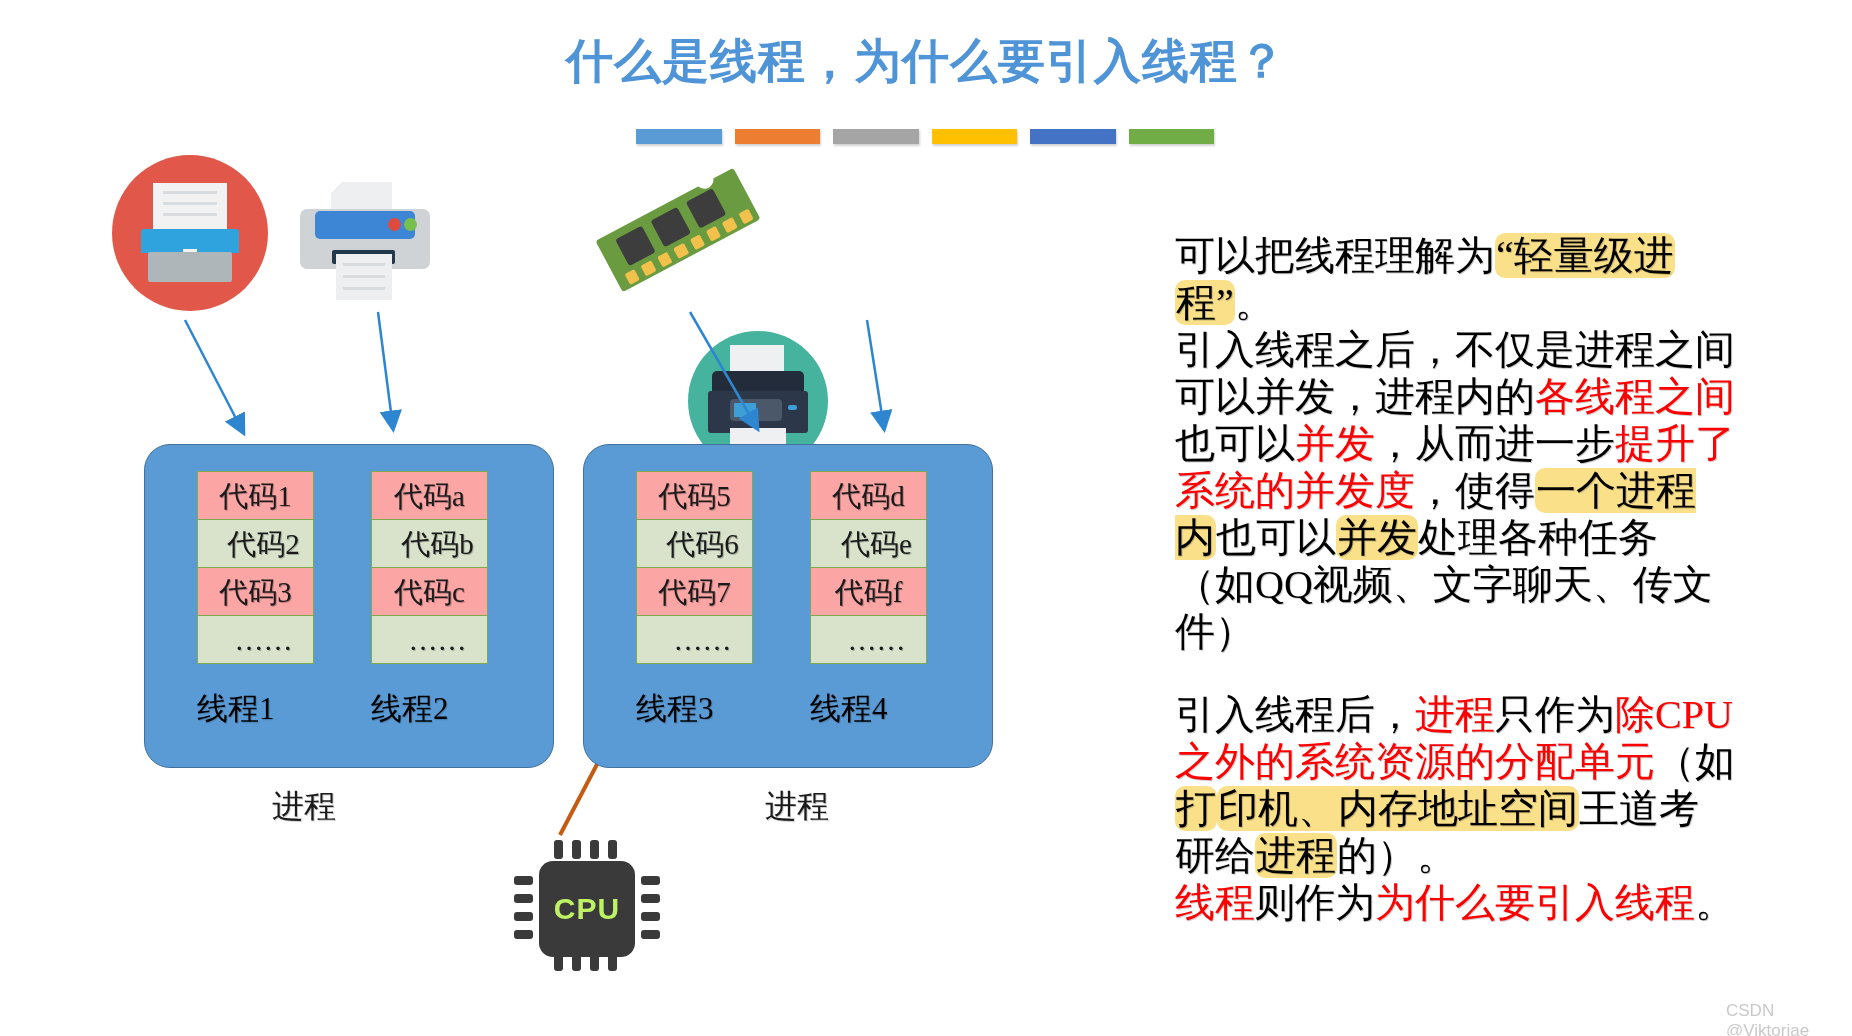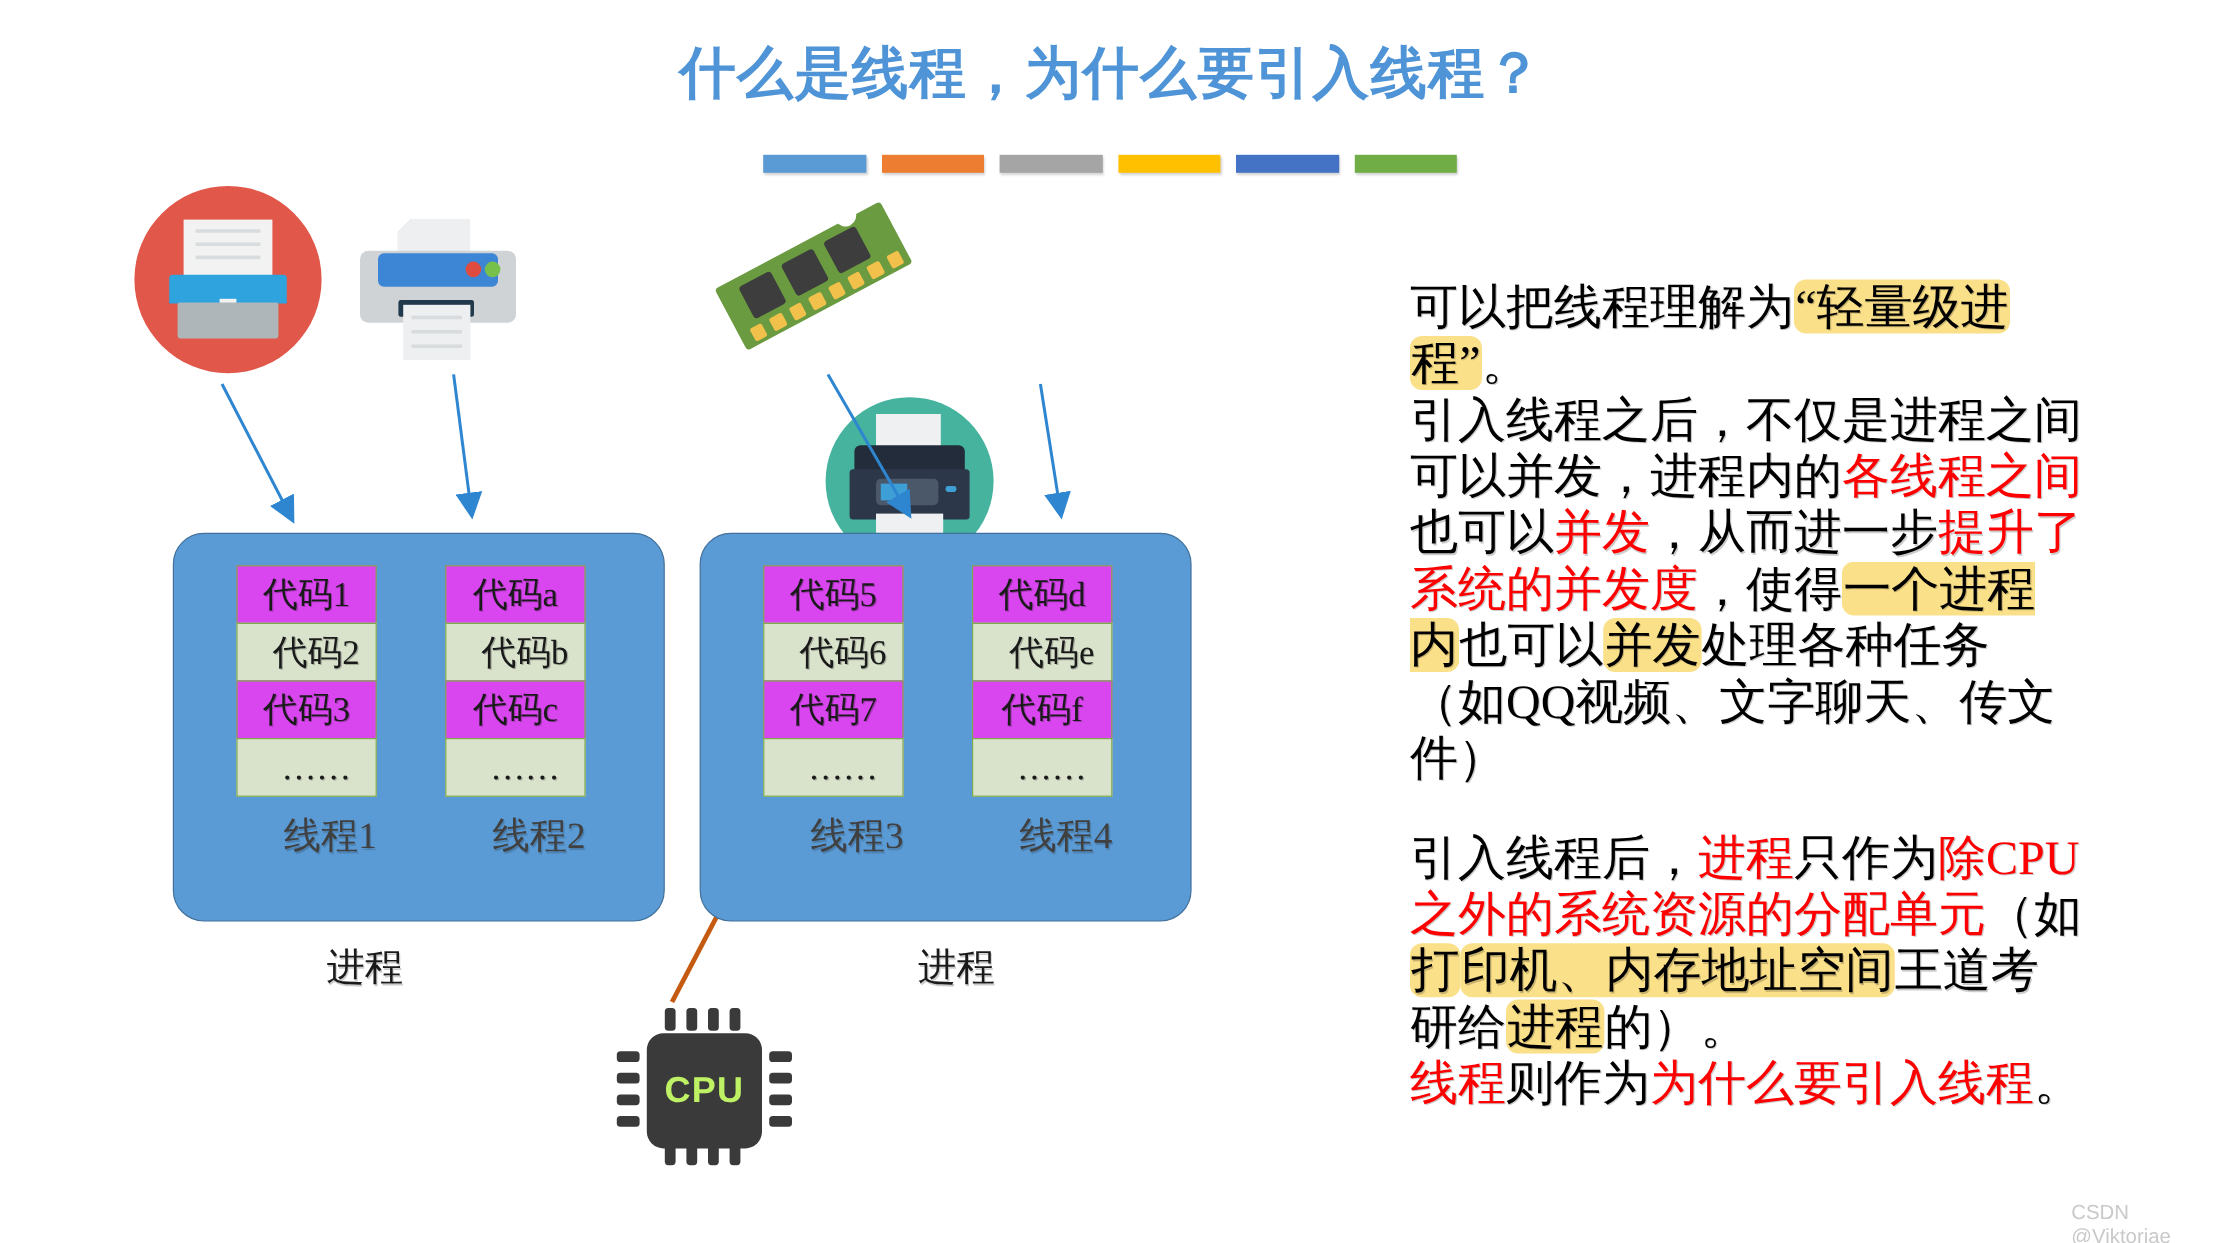--- a/index.html
+++ b/index.html
@@ -88,32 +88,32 @@
   }
   #process-box-1{left:144px;top:444px;width:408px;height:322px;}
   #process-box-2{left:583px;top:444px;width:408px;height:322px;}
   .thread{position:absolute;top:26px;width:117px;}
   .thread .cell{
     border:1px solid #7FA94D;
     height:49px;line-height:49px;
     text-align:center;
     font-size:29px;
     color:#1A1A1A;
-    background:#d946ef;
+    background:#fca5a5;
     box-sizing:border-box;
     margin-top:-1px;
     text-shadow:1px 1px 0 rgba(0,0,0,.25);
   }
   .thread .cell.alt{background:#D9E3CC;padding-left:16px;}
   .thread .cell:first-child{margin-top:0;}
   .thread .label{
-    margin-top:12px;
-    text-align:right;
+    margin-top:24px;
+    text-align:left;
     font-size:31px;
-    color:#404040;
+    color:#000000;
     text-shadow:1px 1px 1px rgba(0,0,0,.2);
   }
   #thread-1{left:52px;}
   #thread-2{left:226px;}
   #thread-3{left:52px;}
   #thread-4{left:226px;}
 
   .proc-label{
     position:absolute;
     font-size:32px;color:#1A1A1A;

